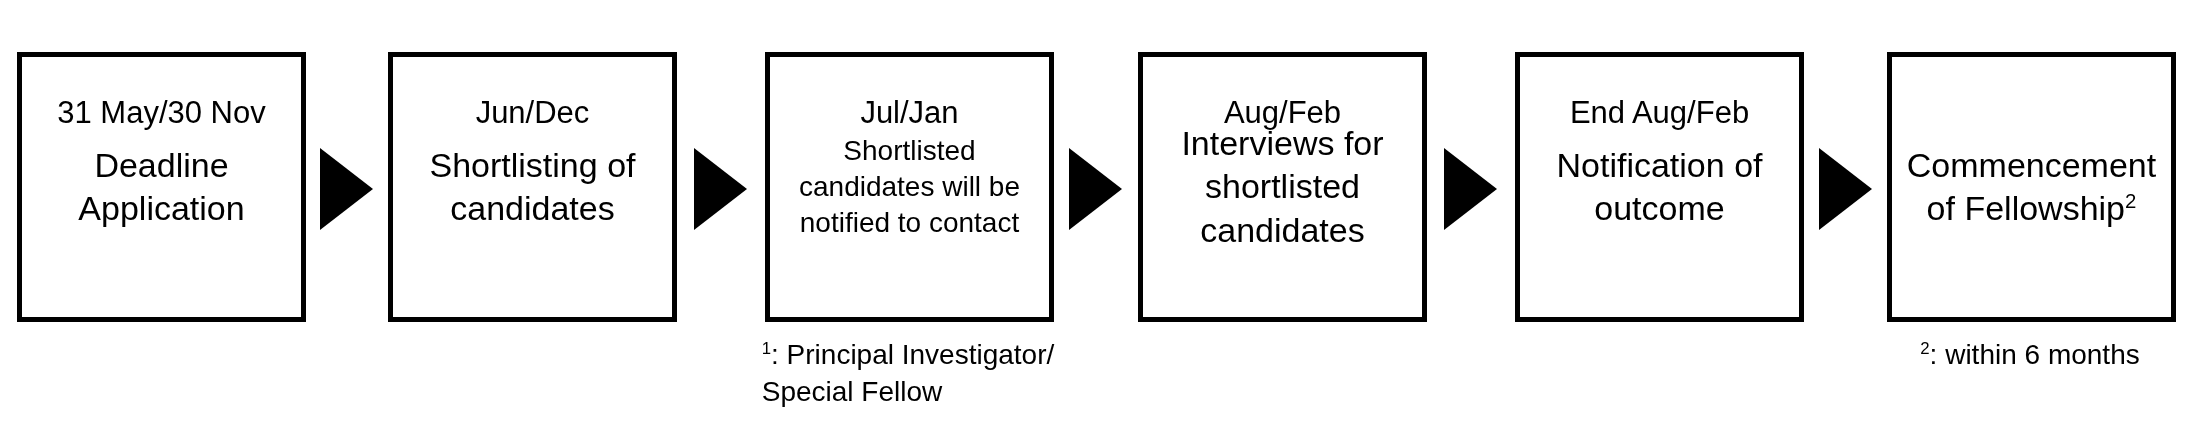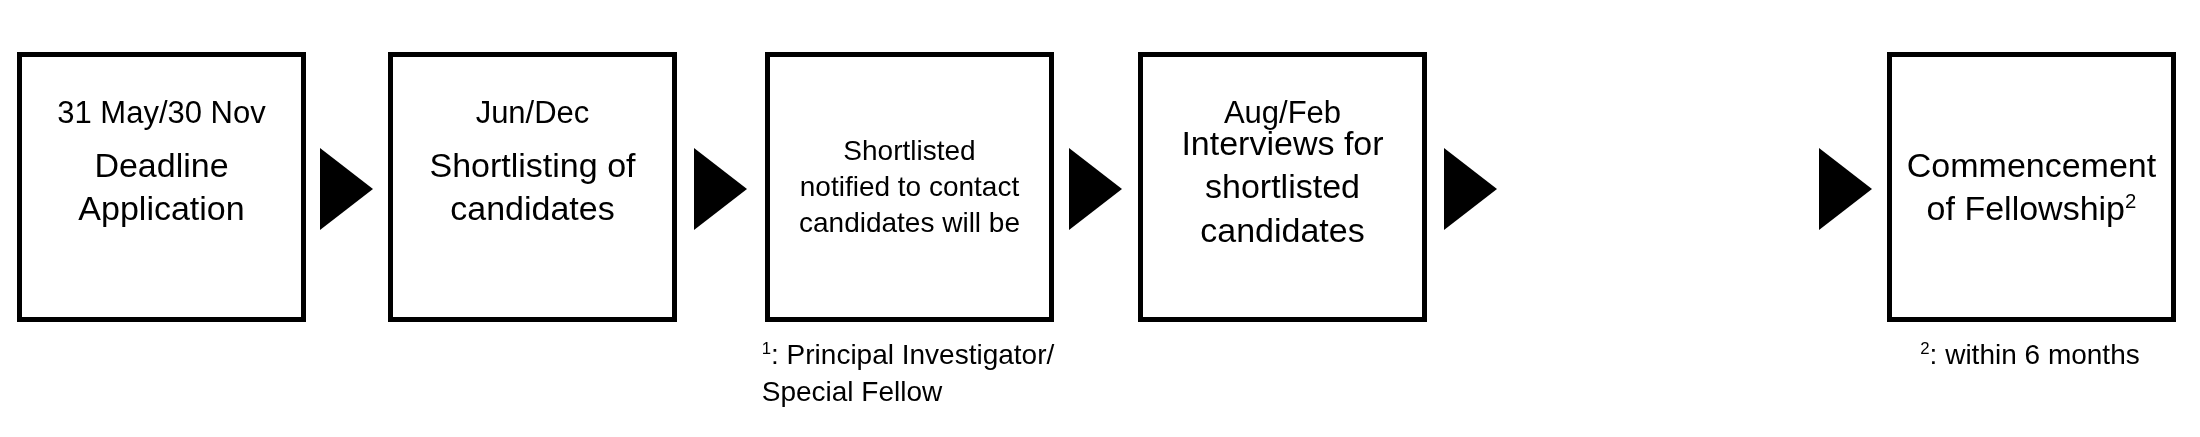--- a/index.html
+++ b/index.html
@@ -100,40 +100,48 @@
     <div class="box-header">Jun/Dec</div>
     <div class="box-body">
       <div class="line">Shortlisting of</div>
       <div class="line">candidates</div>
     </div>
   </div>
 
   <div class="arrow" style="left:694px"></div>
 
   <div class="box small-body" style="left:765px">
+    <div class="box-header">Jul/Jan</div>
     <div class="box-body">
       <div class="line">Shortlisted</div>
+      <div class="line">candidates will be</div>
       <div class="line">notified to contact</div>
-      <div class="line">candidates will be</div>
     </div>
   </div>
 
   <div class="arrow" style="left:1069px"></div>
 
   <div class="box" style="left:1138px">
     <div class="box-header">Aug/Feb</div>
     <div class="box-body">
       <div class="line">Interviews for</div>
       <div class="line">shortlisted</div>
       <div class="line">candidates</div>
     </div>
   </div>
 
   <div class="arrow" style="left:1444px"></div>
 
+  <div class="box" style="left:1515px">
+    <div class="box-header">End Aug/Feb</div>
+    <div class="box-body">
+      <div class="line">Notification of</div>
+      <div class="line">outcome</div>
+    </div>
+  </div>
 
   <div class="arrow" style="left:1819px"></div>
 
   <div class="box" style="left:1887px">
     <div class="box-body">
       <div class="line">Commencement</div>
       <div class="line"><span>of Fellowship</span><sup class="fn-ref">2</sup></div>
     </div>
   </div>
 

